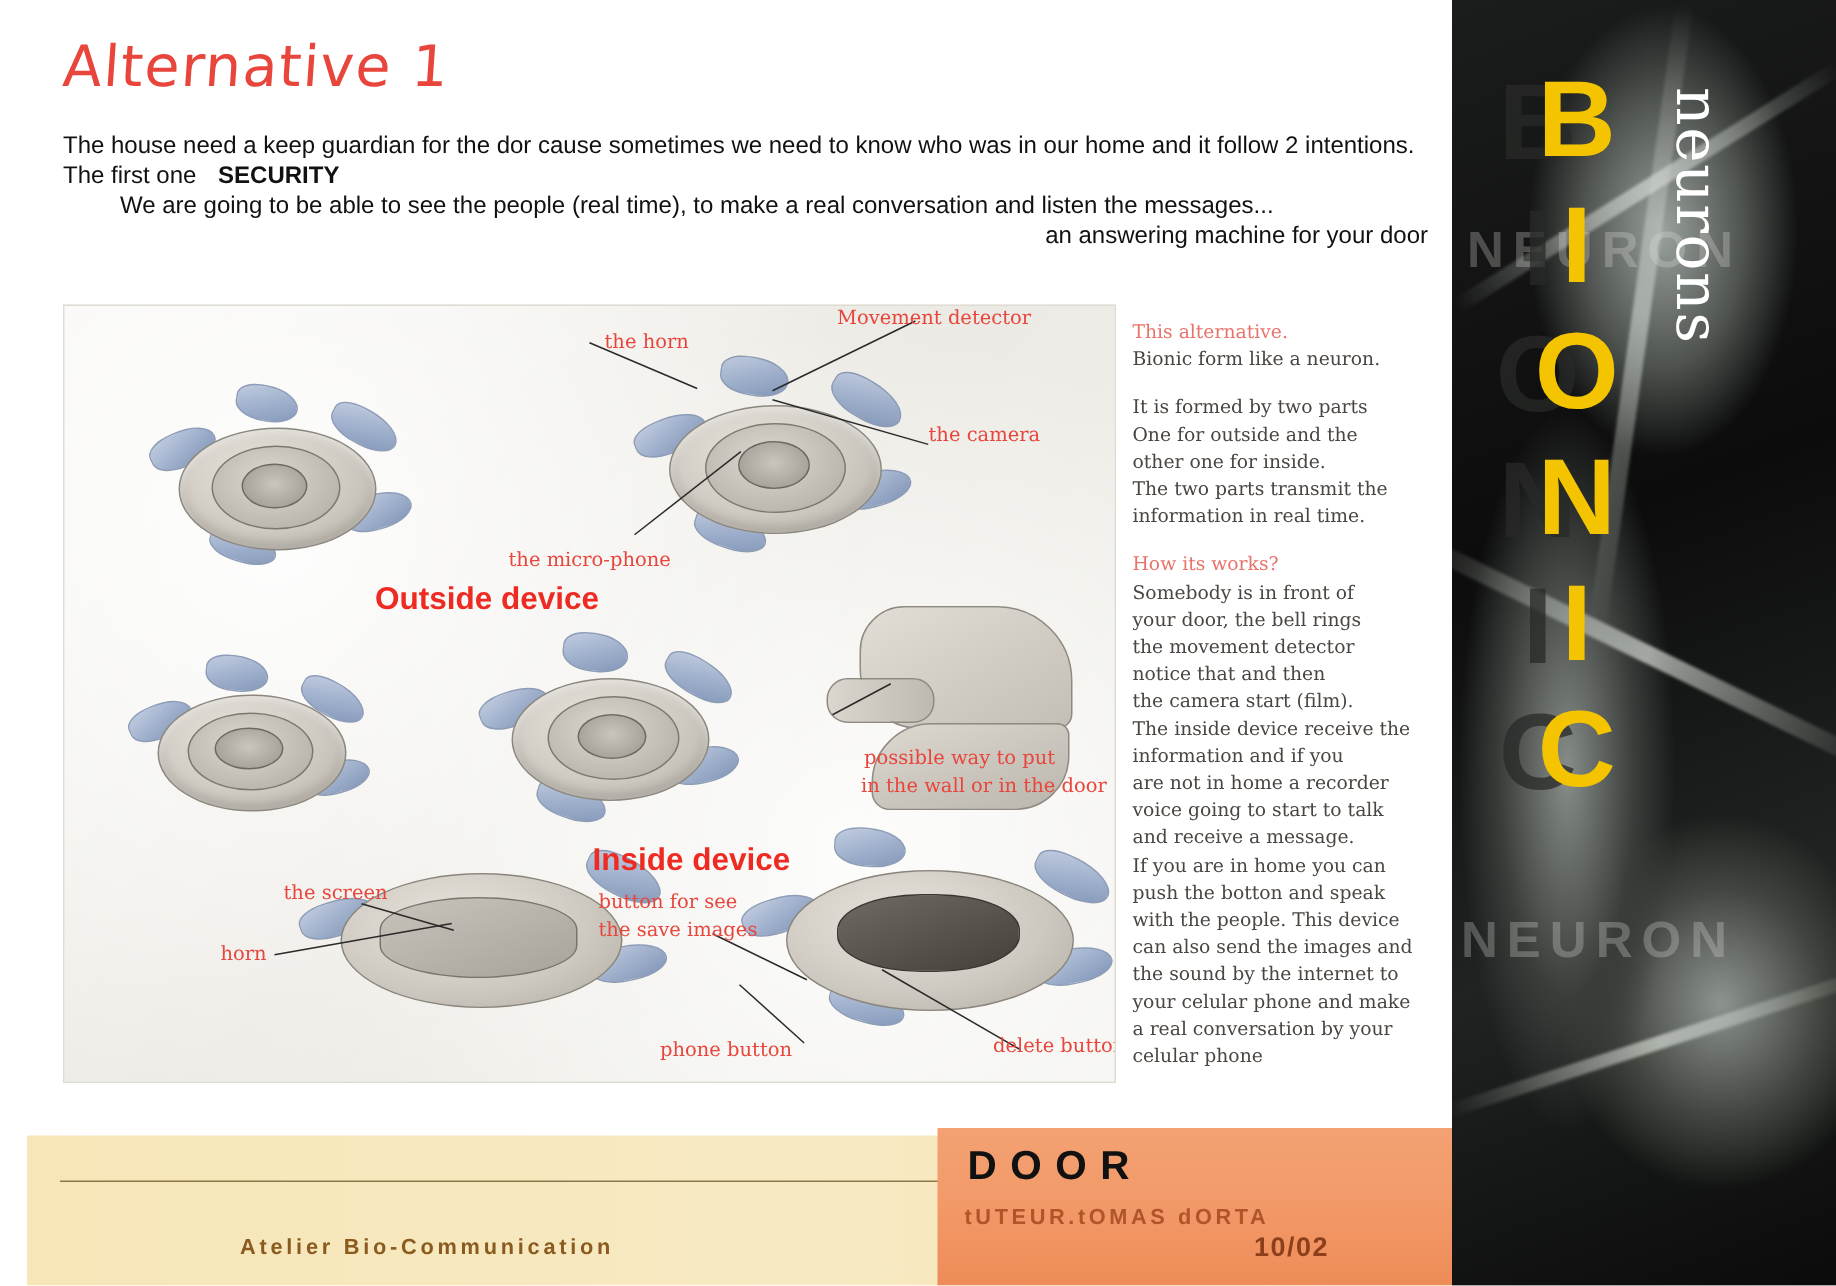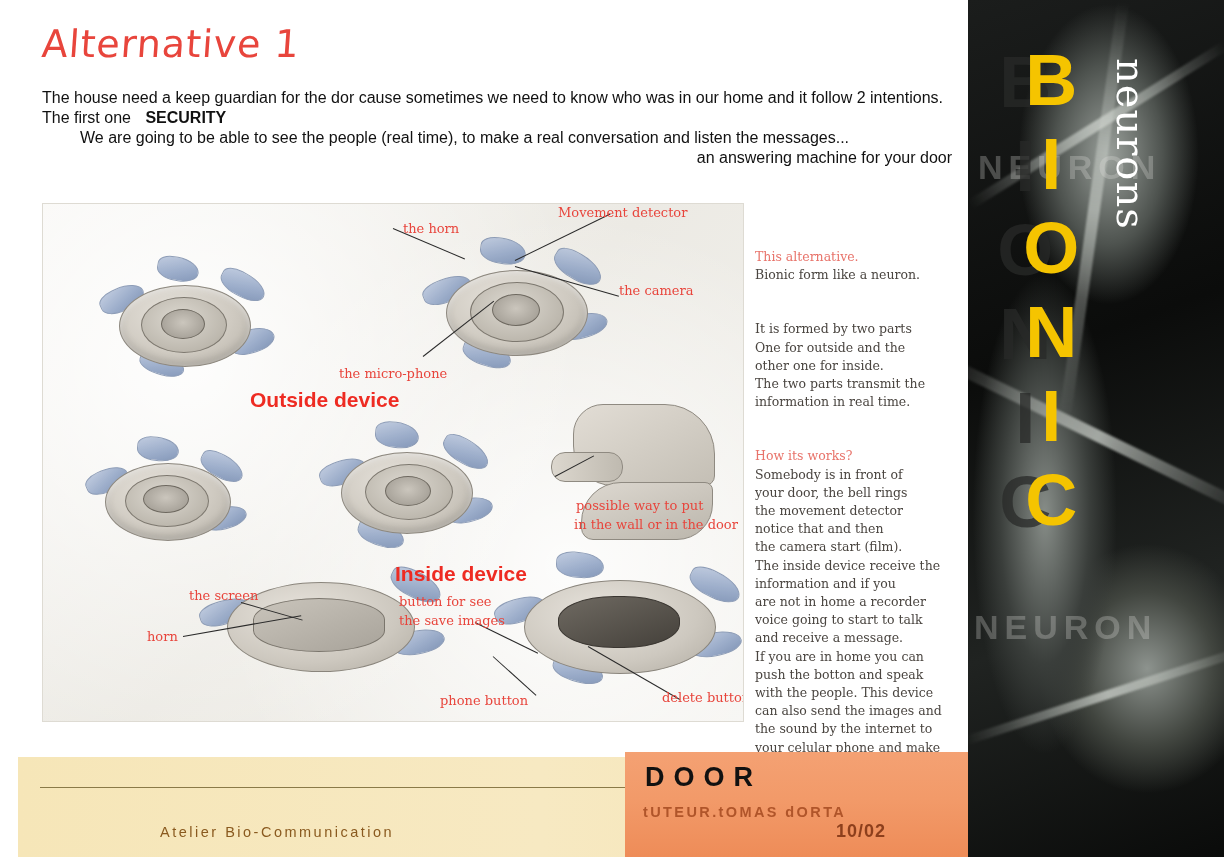--- a/index.html
+++ b/index.html
@@ -131,21 +131,21 @@
     top: 212px;
     width: 200px;
     font-family: "DejaVu Serif", serif;
     font-size: 12.5px;
     line-height: 18.2px;
     color: #4a4540;
   }
   #notes .head {
     color: #e8736a;
   }
-  #notes .blk { margin-bottom: 14px; margin-top: 36px; }
+  #notes .blk { margin-bottom: 14px; }
   #notes p { margin: 0; }
 
   
   #footer-left {
     position: absolute;
     left: 18px;
     top: 757px;
     width: 950px;
     height: 100px;
     background: linear-gradient(90deg,#f6e6b8 0%, #f7e9c2 55%, #f5e4b4 100%);
@@ -177,21 +177,21 @@
     font-size: 15px;
     letter-spacing: 4px;
     color: #8a5a1f;
     white-space: nowrap;
   }
   #footer-sub2 {
     position: absolute;
     left: 160px;
     top: 824px;
     font-family: "Liberation Sans", sans-serif;
-    font-weight: normal;
+    font-weight: bold;
     font-size: 14.5px;
     letter-spacing: 2.5px;
     color: #8a5a1f;
     white-space: nowrap;
   }
 
   #footer-orange {
     position: absolute;
     left: 625px;
     top: 752px;

